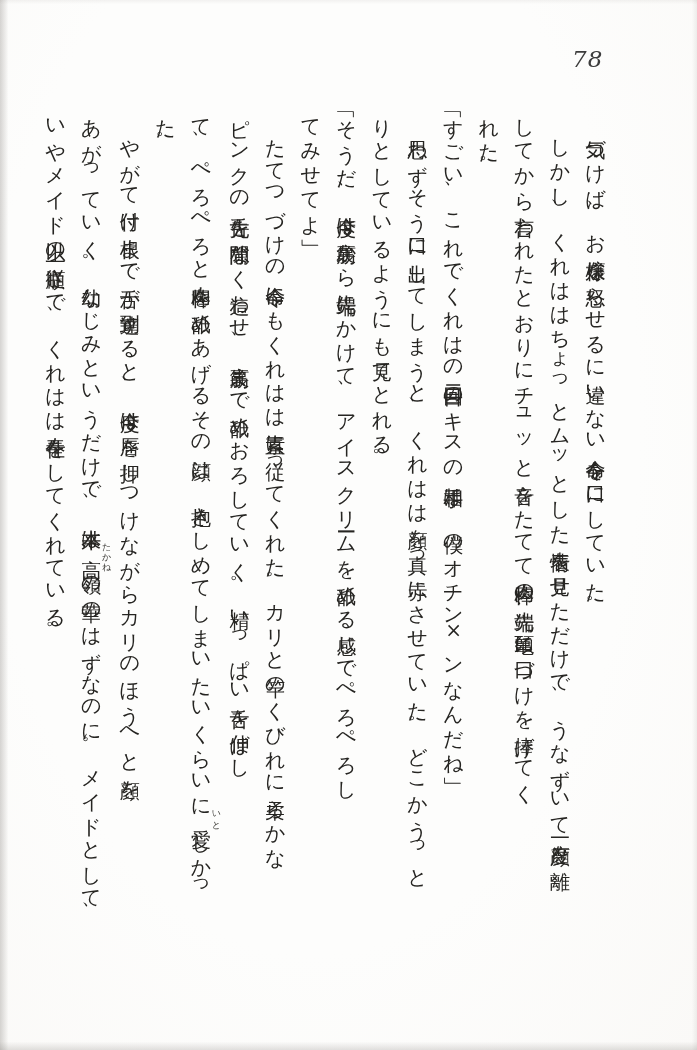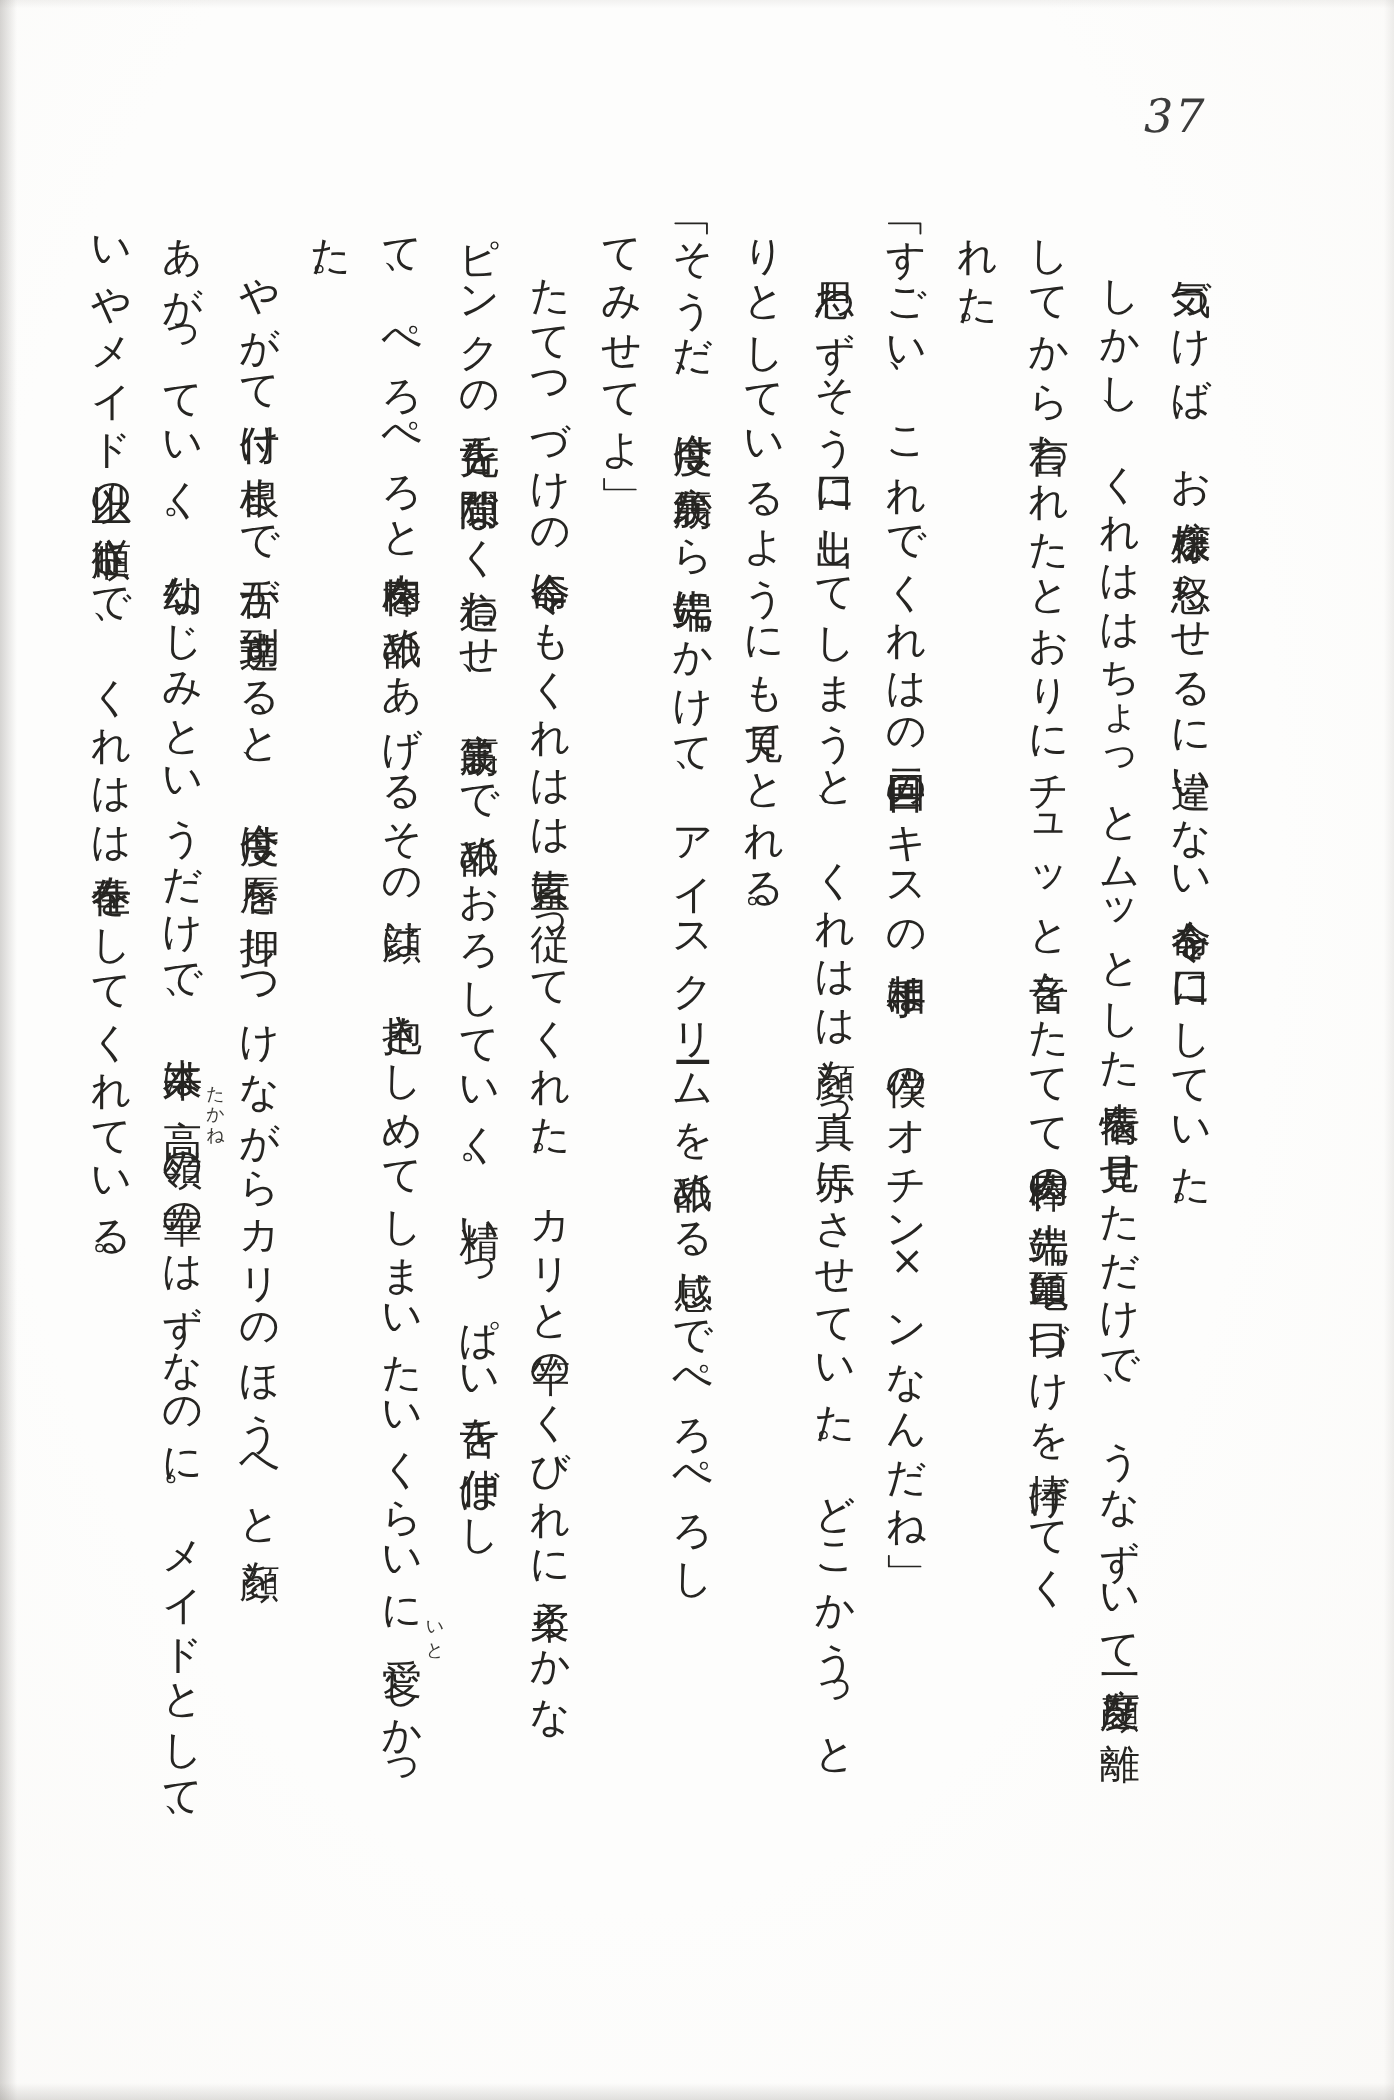--- a/index.html
+++ b/index.html
@@ -56,21 +56,21 @@
   ruby rt{
     font-size:9px;
     letter-spacing:0;
     color:#3a3935;
   }
 </style>
 </head>
 <body>
 
 <div class="scan-page">
-  <div class="page-number">37</div>
+  <div class="page-number">78</div>
 
   <div class="text-block">
       <p class="line indent">気づけば、お嬢様を怒らせるに違いない命令を口にしていた。</p>
       <p class="line indent">しかし、くれははちょっとムッとした表情を見せただけで、うなずいて一度顔を離</p>
       <p class="line">してから言われたとおりにチュッと音をたてて肉棒の先端、亀頭に口づけを捧げてく</p>
       <p class="line">れた。</p>
       <p class="line">「すごい、これでくれはの二回目のキスの相手は、僕のオチン×ンなんだね」</p>
       <p class="line indent">思わずそう口に出してしまうと、くれはは顔を真っ赤にさせていた。どこかうっと</p>
       <p class="line">りとしているようにも見てとれる。</p>
       <p class="line">「そうだ、今度は裏筋から先端にかけて、アイスクリームを舐める感じでぺろぺろし</p>

